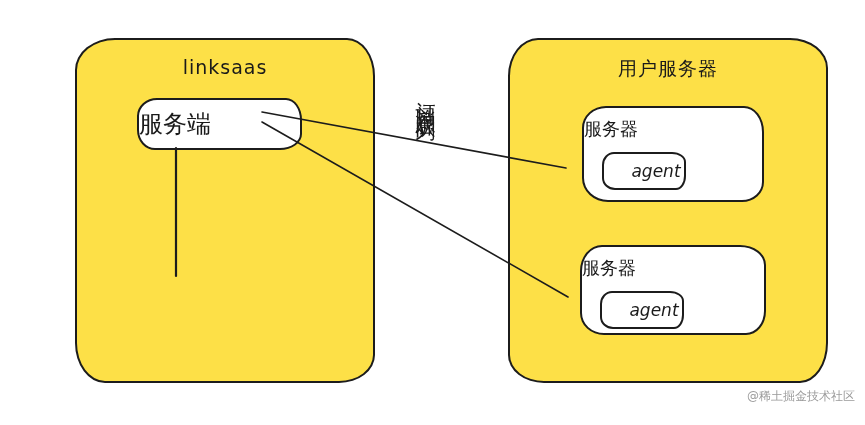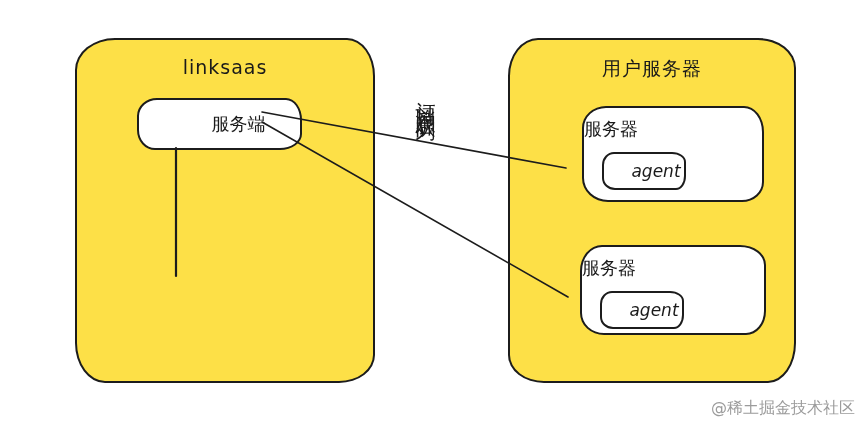--- a/index.html
+++ b/index.html
@@ -23,44 +23,42 @@
     box-sizing: border-box;
     z-index: 1;
     margin-left: 40px;
   }
   
   .outer-left {
     left: 35px; top: 38px; width: 300px; height: 345px;
     border-radius: 40px 28px 36px 30px / 32px 38px 28px 40px;
   }
   .outer-right {
-    left: 468px; top: 38px; width: 288px; height: 345px;
+    left: 468px; top: 38px; width: 320px; height: 345px;
     border-radius: 30px 38px 28px 36px / 38px 30px 40px 28px;
   }
   .group-title {
     position: absolute;
     width: 100%;
     top: 16px;
     text-align: center;
     font-size: 19px;
     letter-spacing: 1px;
     z-index: 2;
   }
   
   .node {
     position: absolute;
     border: 2.5px solid #1c1c1c;
     background: #ffffff;
     box-sizing: border-box;
     display: flex;
     align-items: center;
-    justify-content: center;
-    font-size: 18px;
+    font-size: 24px;
     z-index: 2;
-    padding-left: 38px;
   }
   .server-node {
     left: 60px; top: 58px; width: 165px; height: 52px;
     border-radius: 20px 16px 22px 18px / 18px 22px 16px 20px;
   }
   .client-node {
     left: 53px; top: 238px; width: 172px; height: 46px;
     border-radius: 16px 20px 14px 18px / 18px 14px 20px 16px;
   }
   .server-group {
@@ -119,22 +117,22 @@
     stroke-width: 1.6;
     stroke-linecap: round;
   }
   .wires .thick {
     stroke-width: 2.2;
   }
   
   .watermark {
     position: absolute;
     right: 10px;
-    bottom: 6px;
-    font-size: 16px;
+    bottom: 20px;
+    font-size: 12px;
     color: #9b9b9b;
     z-index: 2;
   }
 </style>
 </head>
 <body>
 
 <div class="canvas">
 
   <div class="box outer-left">

